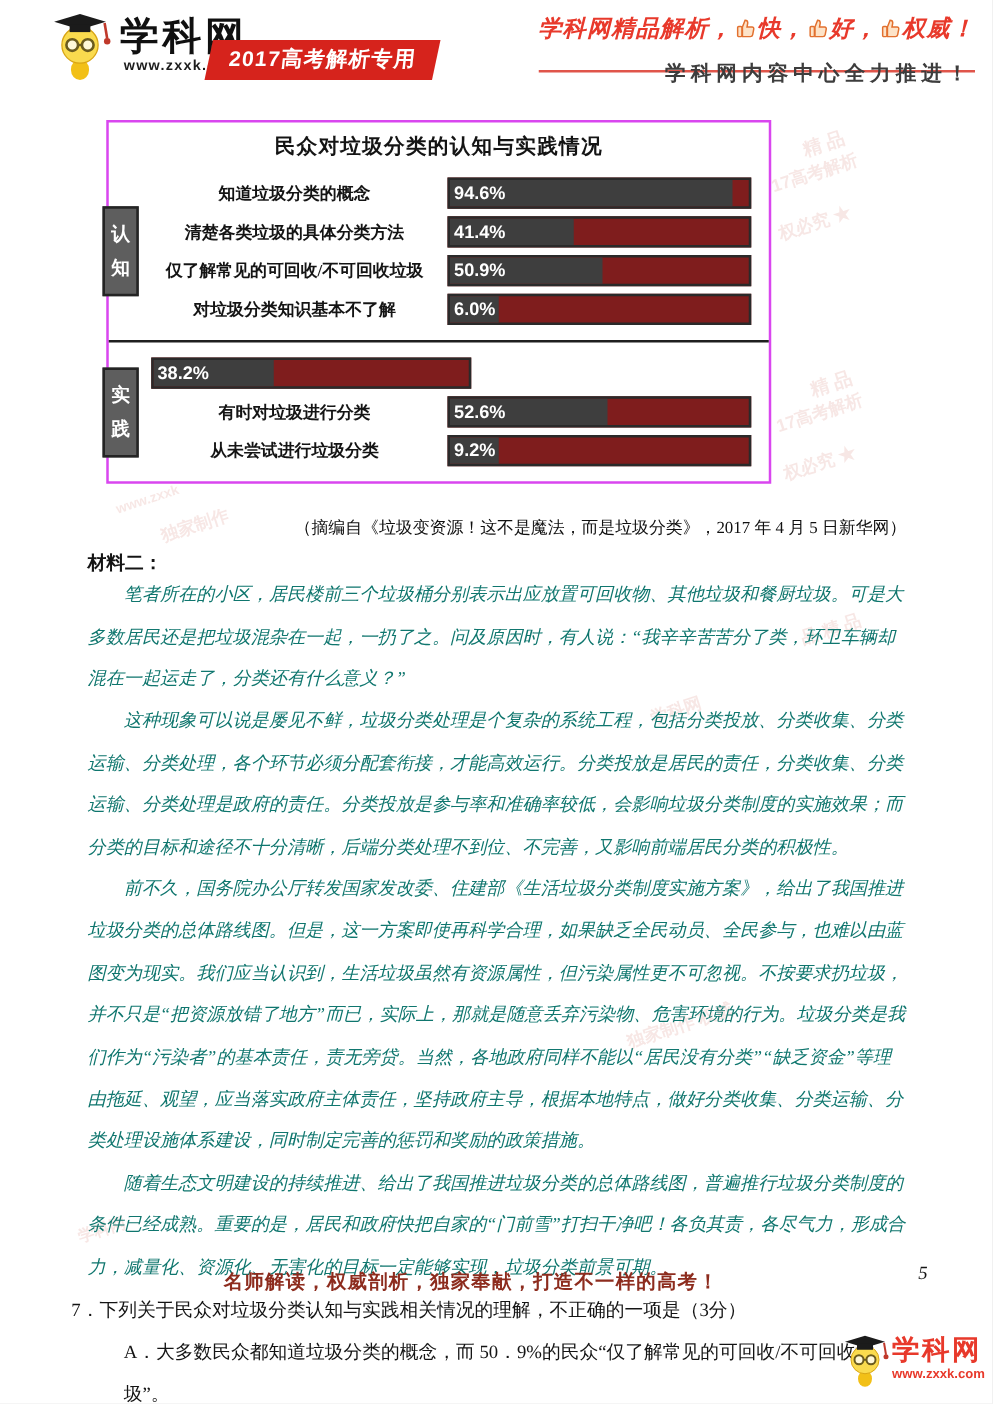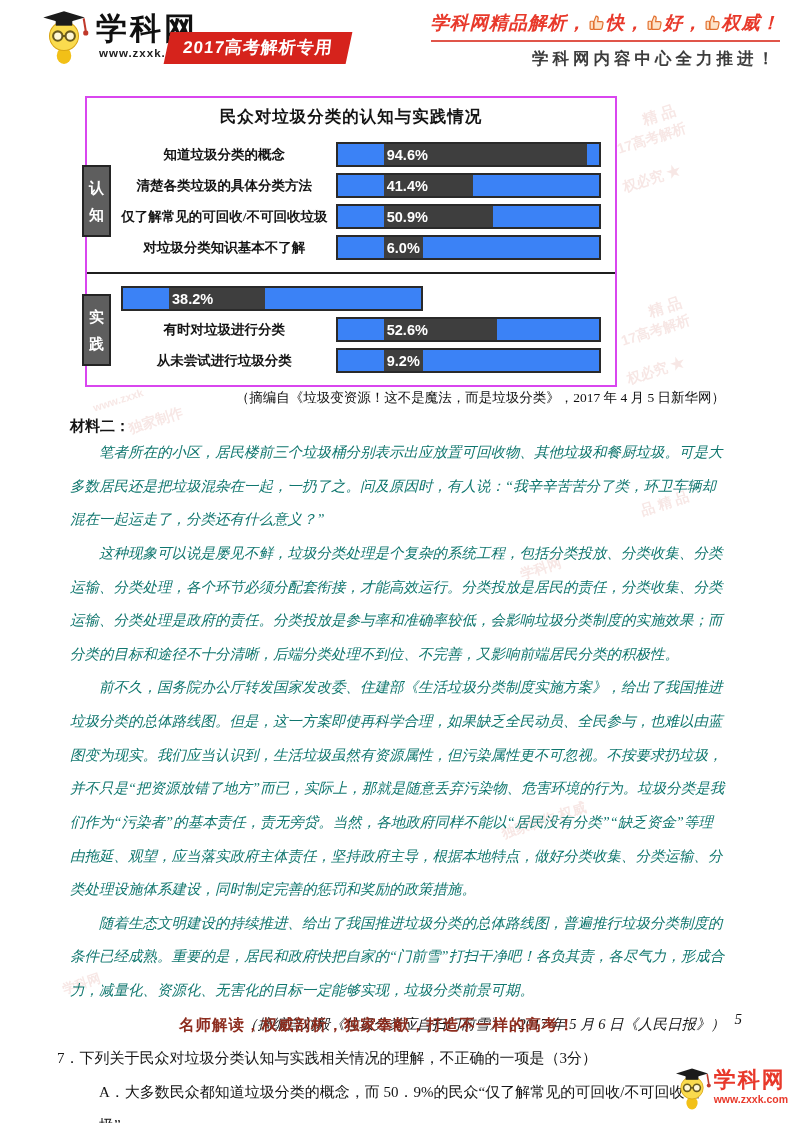--- a/index.html
+++ b/index.html
@@ -13,45 +13,45 @@
   .logo-name { position:absolute; left:96px; top:8px; font-family:"Liberation Sans", sans-serif;
     font-weight:bold; font-size:31px; letter-spacing:3px; color:#101010; }
   .logo-url { position:absolute; left:99px; top:47px; font-family:"Liberation Sans", sans-serif;
     font-weight:bold; font-size:11.5px; color:#1c1c1c; letter-spacing:1px; }
   .banner { position:absolute; left:167px; top:32px; background:#d6231c; color:#fff;
     font-family:"Liberation Sans", sans-serif; font-weight:bold; font-size:17px;
     padding:4px 16px 5px; transform:skewX(-12deg); letter-spacing:1px; }
   .banner > span { display:inline-block; transform:skewX(6deg); }
   .slogan { position:absolute; right:14px; top:10px; color:#e8392b; font-weight:bold;
     font-style:italic; font-size:18.5px; letter-spacing:1px;
-    border-bottom:2px solid #e0554a; padding-bottom:5px; white-space:nowrap;text-align:center; }
+    border-bottom:2px solid #e0554a; padding-bottom:21px; white-space:nowrap;text-align:center; }
   .slogan .thumb { vertical-align:-2px; margin:0 1px; }
   .sub-slogan { position:absolute; right:16px; top:48px; color:#3d3d3d; font-weight:bold;
     font-size:16.5px; letter-spacing:4px; }
   
   .content { position:absolute; left:70px; right:69px; top:96px; }
   .chart-box { margin-left:15px; width:528px; border:2px solid #d946ef; background:#fff; }
   .chart-title { text-align:center; font-weight:bold; font-size:16.5px; letter-spacing:1px;
     padding:8px 0 2px; }
   .chart-section { position:relative; padding:6px 14px 6px 0; }
   .chart-section + .chart-section { border-top:2px solid #1f1f1f; }
   .section-tag { position:absolute; left:-5px; top:50%; transform:translateY(-50%);
     width:25px; background:#5e5e5e; border:2px solid #242424; color:#fff; font-weight:bold;
     font-size:15px; text-align:center; white-space:pre-line; line-height:1.8; padding:7px 0;
     font-family:"Liberation Sans", sans-serif; }
   .chart-row { display:flex; align-items:center; margin:6px 0 6px 34px; }
   .row-label { width:242px; text-align:center; padding-right:8px; font-weight:bold;
     font-size:13.5px; white-space:nowrap; }
-  .bar-track { width:252px; height:21px; background:#3b82f6; border:2px solid #2a2a2a;
-    display:flex; box-sizing:content-box;padding-left:46px; }
+  .bar-track { width:252px; height:21px; background:#7f1d1d; border:2px solid #2a2a2a;
+    display:flex; box-sizing:content-box; }
   .bar-fill { height:100%; background:#3e3e3e; display:flex; align-items:center;
     min-width:fit-content; }
   .bar-value { color:#ffffff; font-weight:bold; font-size:14.5px; padding:0 3px 0 3px;
     white-space:nowrap; font-family:"Liberation Sans", sans-serif; }
-  .chart-source { text-align:right; font-size:13.5px; margin-top:2px; color:#101010; }
+  .chart-source { text-align:right; font-size:13.5px; margin-top:26px; color:#101010; }
   .material-label { font-size:15px; font-weight:bold; margin-top:10px; }
   .body-para { margin:0; text-indent:2em; font-size:14.5px; line-height:2.32;
     font-style:italic; color:#0f766e; }
   .citation { text-align:right; font-style:italic; font-size:14.5px; line-height:2.3; }
   .question-stem { margin-left:-13px; font-size:15px; line-height:2.25; margin-top:1px; }
   .option-line { margin-left:29px; font-size:15px; line-height:2.25; }
   
   .footer-slogan { position:absolute; left:0; right:40px; top:1015px; text-align:center;
     color:#8d2c1e; font-weight:bold; font-size:15.5px; letter-spacing:1px; }
   .page-num { position:absolute; right:52px; top:1011px; font-size:15px; font-style:italic; }
@@ -198,21 +198,20 @@
 
     <div class="chart-source">（摘编自《垃圾变资源！这不是魔法，而是垃圾分类》，2017 年 4 月 5 日新华网）</div>
 
     <div class="material-label">材料二：</div>
     <div id="paragraphs">
         <p class="body-para">笔者所在的小区，居民楼前三个垃圾桶分别表示出应放置可回收物、其他垃圾和餐厨垃圾。可是大多数居民还是把垃圾混杂在一起，一扔了之。问及原因时，有人说：“我辛辛苦苦分了类，环卫车辆却混在一起运走了，分类还有什么意义？”</p>
         <p class="body-para">这种现象可以说是屡见不鲜，垃圾分类处理是个复杂的系统工程，包括分类投放、分类收集、分类运输、分类处理，各个环节必须分配套衔接，才能高效运行。分类投放是居民的责任，分类收集、分类运输、分类处理是政府的责任。分类投放是参与率和准确率较低，会影响垃圾分类制度的实施效果；而分类的目标和途径不十分清晰，后端分类处理不到位、不完善，又影响前端居民分类的积极性。</p>
         <p class="body-para">前不久，国务院办公厅转发国家发改委、住建部《生活垃圾分类制度实施方案》，给出了我国推进垃圾分类的总体路线图。但是，这一方案即使再科学合理，如果缺乏全民动员、全民参与，也难以由蓝图变为现实。我们应当认识到，生活垃圾虽然有资源属性，但污染属性更不可忽视。不按要求扔垃圾，并不只是“把资源放错了地方”而已，实际上，那就是随意丢弃污染物、危害环境的行为。垃圾分类是我们作为“污染者”的基本责任，责无旁贷。当然，各地政府同样不能以“居民没有分类”“缺乏资金”等理由拖延、观望，应当落实政府主体责任，坚持政府主导，根据本地特点，做好分类收集、分类运输、分类处理设施体系建设，同时制定完善的惩罚和奖励的政策措施。</p>
         <p class="body-para">随着生态文明建设的持续推进、给出了我国推进垃圾分类的总体路线图，普遍推行垃圾分类制度的条件已经成熟。重要的是，居民和政府快把自家的“门前雪”打扫干净吧！各负其责，各尽气力，形成合力，减量化、资源化、无害化的目标一定能够实现，垃圾分类前景可期。</p>
       </div>
-    <div class="citation">（摘编自刘毅《垃圾分类应自扫门前雪》，2017 年 5 月 6 日《人民日报》）</div>
 
     <div class="question-stem">7．下列关于民众对垃圾分类认知与实践相关情况的理解，不正确的一项是（3分）</div>
     <div id="options">
         <div class="option-line">A．大多数民众都知道垃圾分类的概念，而 50．9%的民众“仅了解常见的可回收/不可回收垃圾”。</div>
       </div>
   </div>
 
   <div class="footer-slogan">名师解读，权威剖析，独家奉献，打造不一样的高考！</div>
   <div class="page-num">5</div>
 

